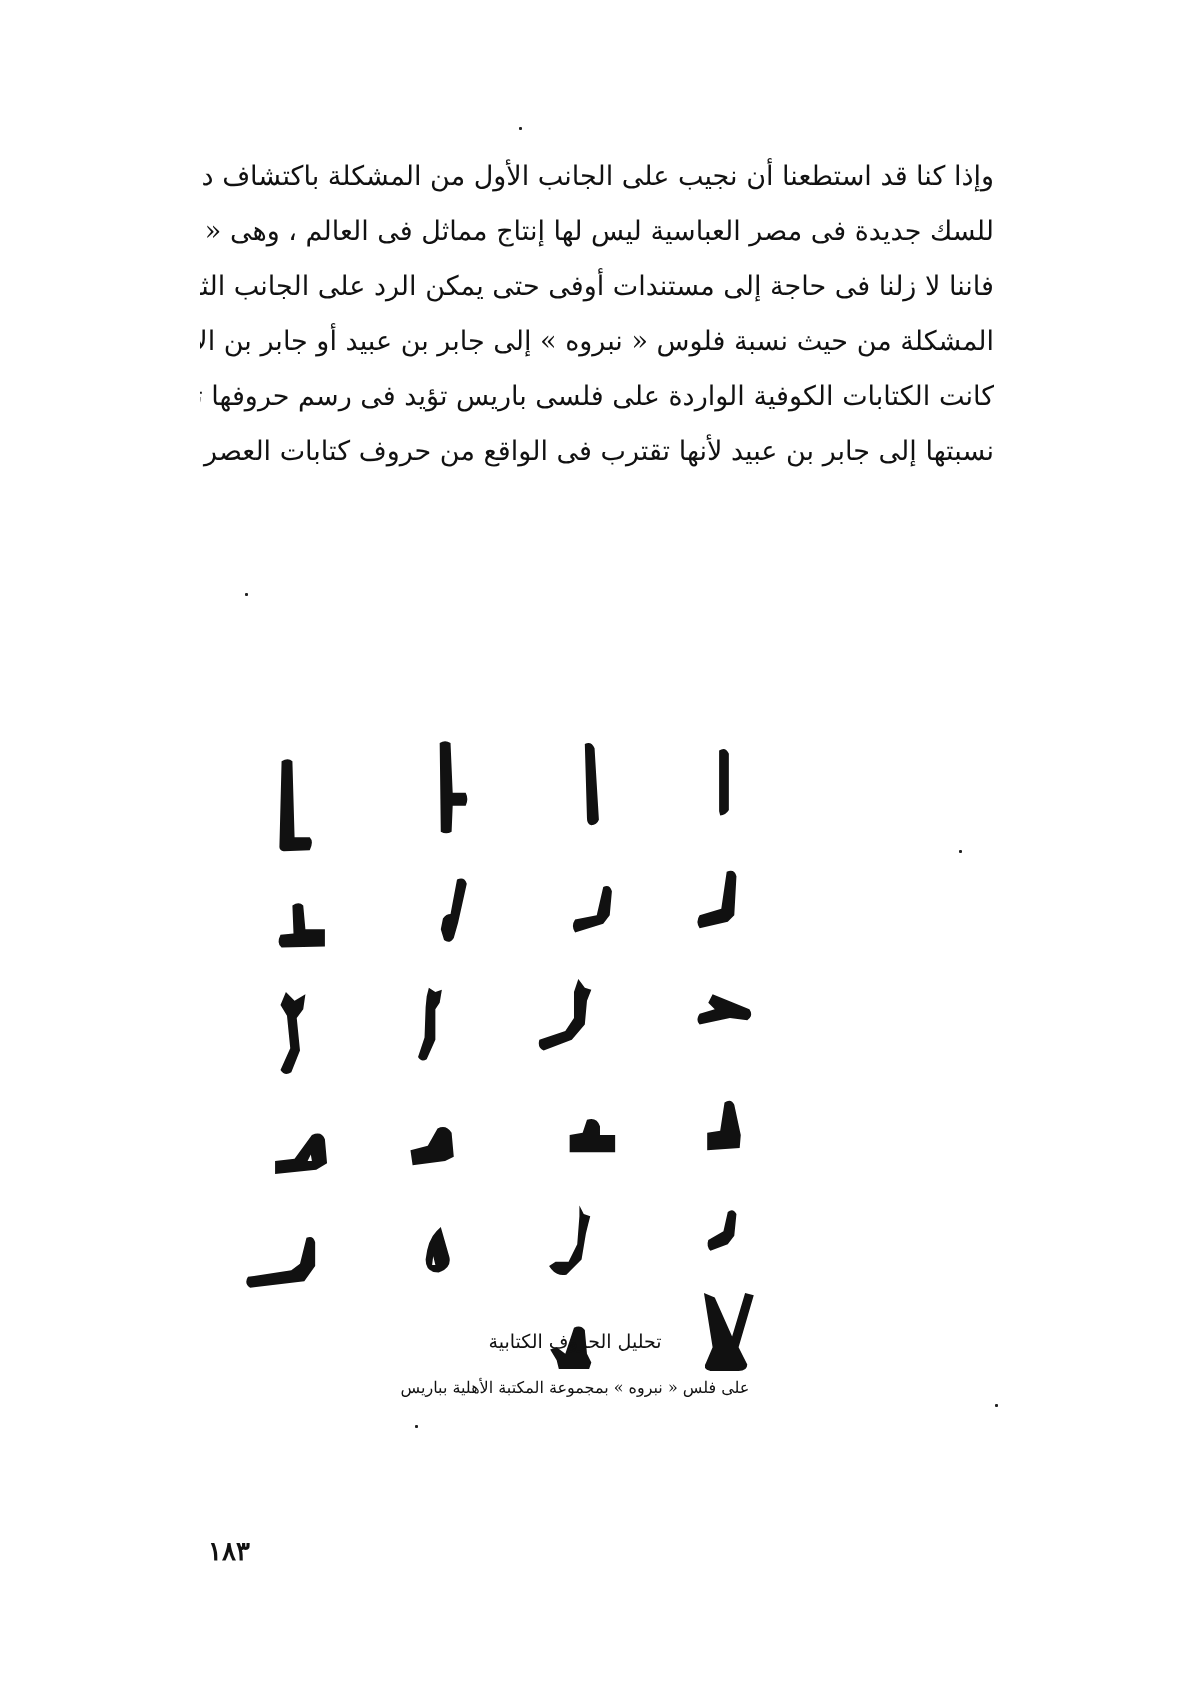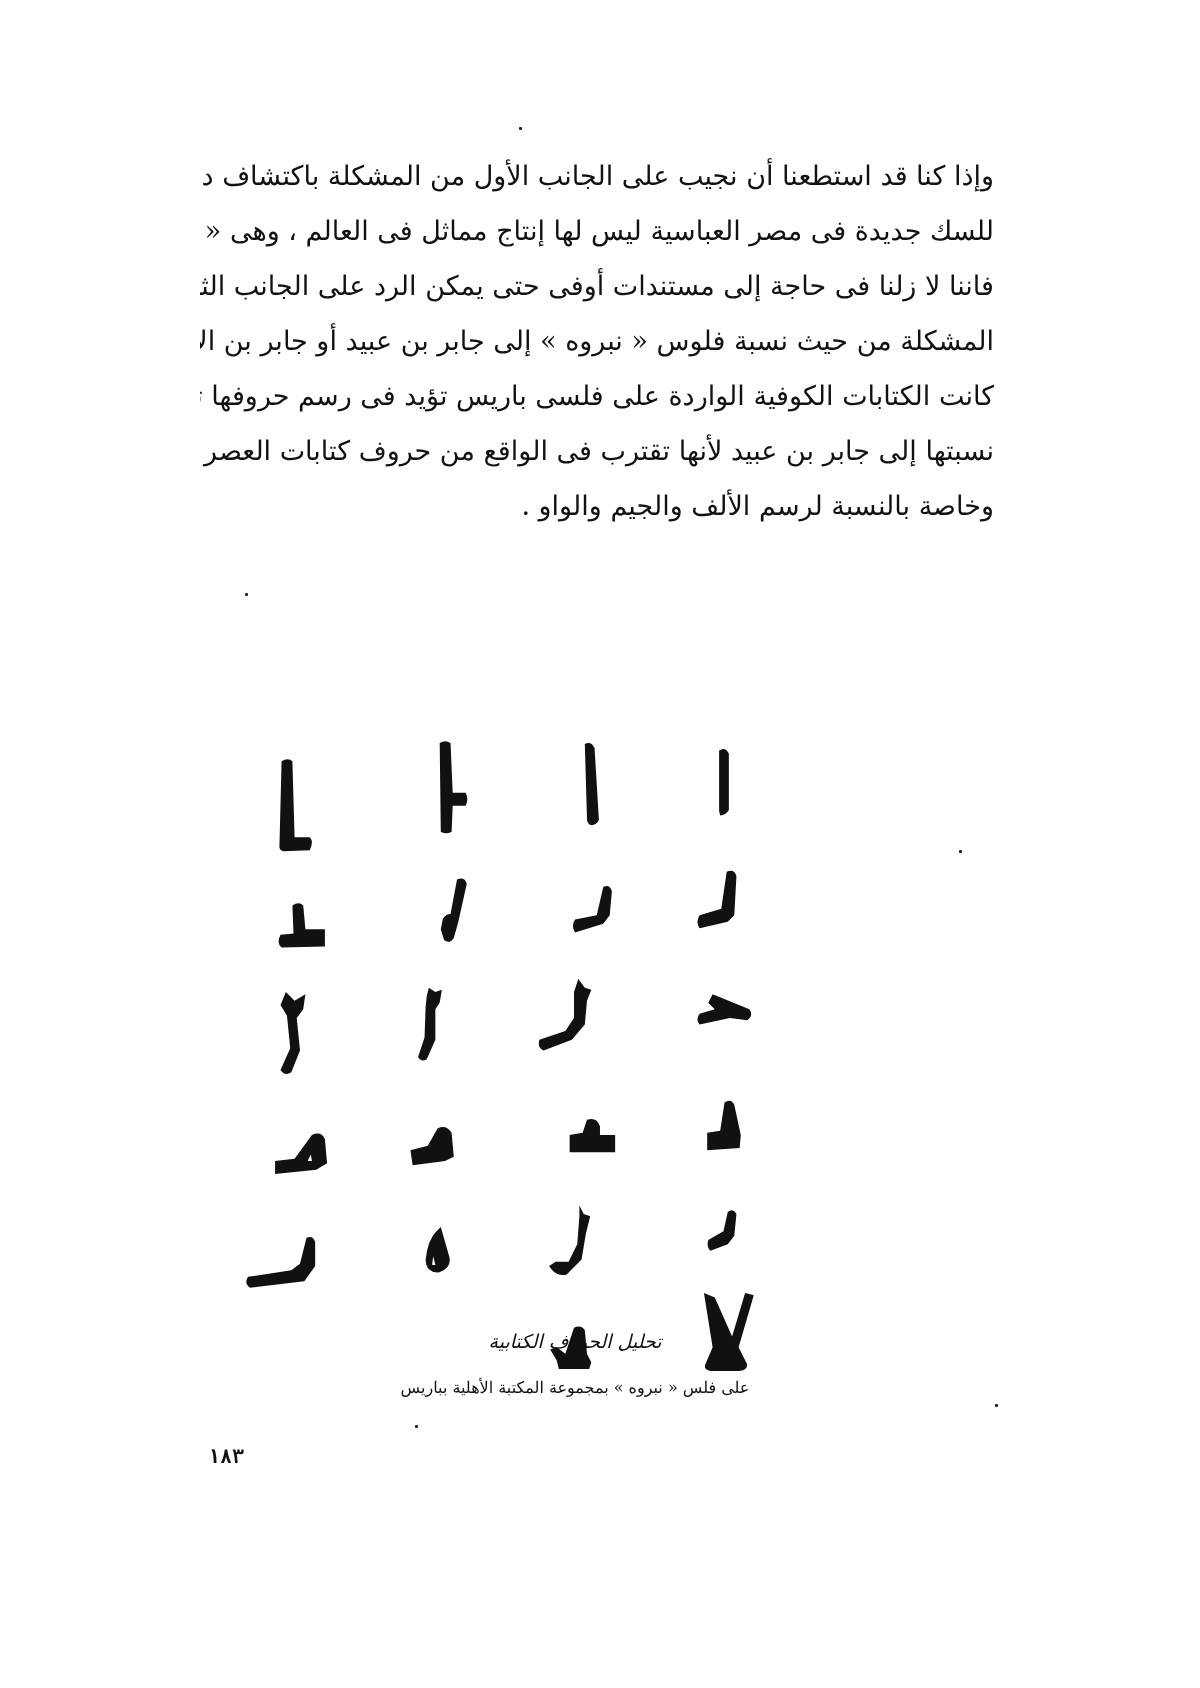--- a/index.html
+++ b/index.html
@@ -6,42 +6,41 @@
   body { width: 1200px; height: 1688px; position: relative; overflow: hidden;
          font-family: "DejaVu Serif", serif; color: #111; }
   .speck { position: absolute; width: 3px; height: 3px; background: #222; border-radius: 1px; }
   .para { position: absolute; left: 200px; top: 148px; width: 794px; direction: rtl; }
   .line { height: 55px; line-height: 55px; font-size: 27px; font-family: "DejaVu Serif", serif;
           text-align: justify; text-align-last: justify; white-space: nowrap; overflow: hidden; }
   .line.last { text-align-last: right; }
   .plate { position: absolute; left: 0; top: 0; width: 1200px; height: 1688px; pointer-events: none; }
   .caption { position: absolute; left: 300px; width: 550px; text-align: center; direction: rtl;
              font-family: "DejaVu Serif", serif; }
-  .cap1 { top: 1330px; font-size: 19px; font-style: italic; }
+  .cap1 { top: 1330px; font-size: 19px; }
   .cap2 { top: 1378px; font-size: 16px; }
-  .pageno { position: absolute; left: 208px; top: 1444px; font-size: 20px; font-weight: bold;
-            font-family: Liberation Mono, monospace; letter-spacing: 1px; }
+  .pageno { position: absolute; left: 208px; top: 1536px; font-size: 26px; font-weight: bold;
+            font-family: Liberation Serif, serif; letter-spacing: 1px; }
 </style>
 </head>
 <body>
 
 <span class="speck" style="left:519px;top:127px;"></span>
 <span class="speck" style="left:245px;top:593px;"></span>
 <span class="speck" style="left:959px;top:850px;"></span>
 <span class="speck" style="left:995px;top:1404px;"></span>
 <span class="speck" style="left:415px;top:1425px;"></span>
 
 <div class="para">
   <div class="line">وإذا كنا قد استطعنا أن نجيب على الجانب الأول من المشكلة باكتشاف دار</div>
   <div class="line">للسك جديدة فى مصر العباسية ليس لها إنتاج مماثل فى العالم ، وهى « نبروه »</div>
   <div class="line">فاننا لا زلنا فى حاجة إلى مستندات أوفى حتى يمكن الرد على الجانب الثانى من</div>
   <div class="line">المشكلة من حيث نسبة فلوس « نبروه » إلى جابر بن عبيد أو جابر بن الأشعث وإن</div>
   <div class="line">كانت الكتابات الكوفية الواردة على فلسى باريس تؤيد فى رسم حروفها ترجيح</div>
   <div class="line">نسبتها إلى جابر بن عبيد لأنها تقترب فى الواقع من حروف كتابات العصر الأموى</div>
-  <div class="line last">وخاصة بالنسبة لرسم الألف والجيم والواو .</div>
 </div>
 
 <svg class="plate" viewBox="0 0 1200 1688" xmlns="http://www.w3.org/2000/svg">
   <g fill="#111" stroke="none" transform="scale(1.083)">
 
     <path d="M260 703 q6 -4 10 0 l2 70 l14 0 q4 4 0 12 l-24 1 q-4 -1 -4 -4 z"></path>
     <path d="M406 686 q5 -3 10 0 l2 46 l12 0 q3 6 0 12 l-12 0 l-1 24 q-5 3 -10 0 z"></path>
     <path d="M540 687 q6 -3 9 4 l4 66 q-2 5 -7 5 q-4 -1 -4 -6 z"></path>
     <path d="M664 693 q6 -4 9 3 l0 52 q-3 5 -8 5 l-1 -4 z"></path>
 

